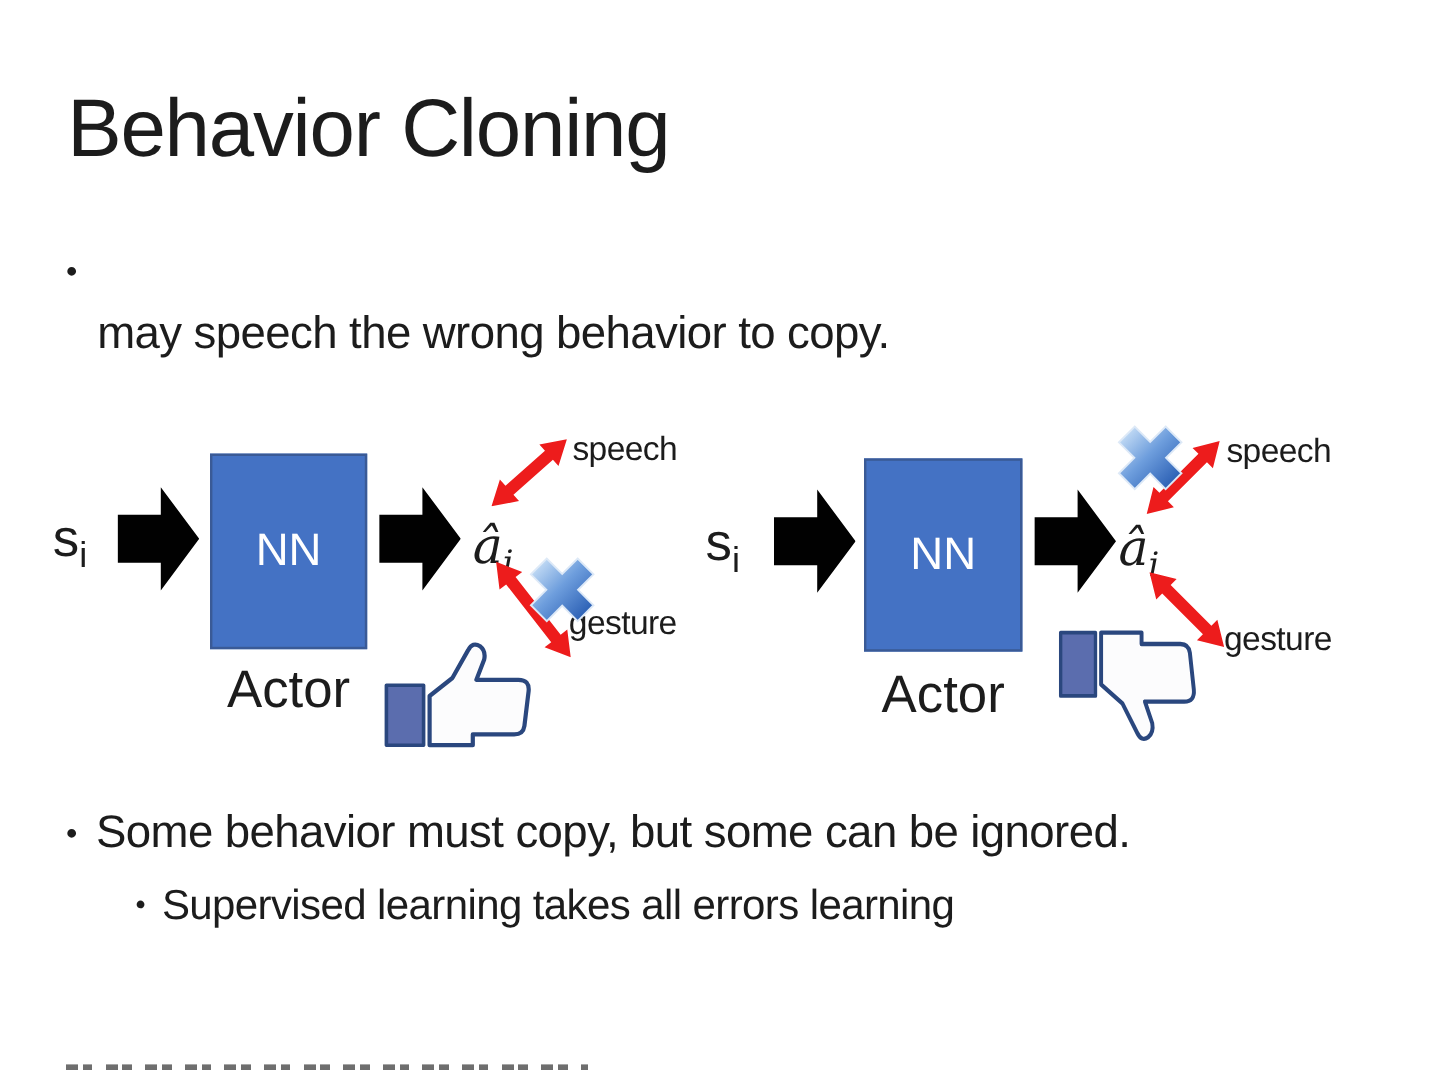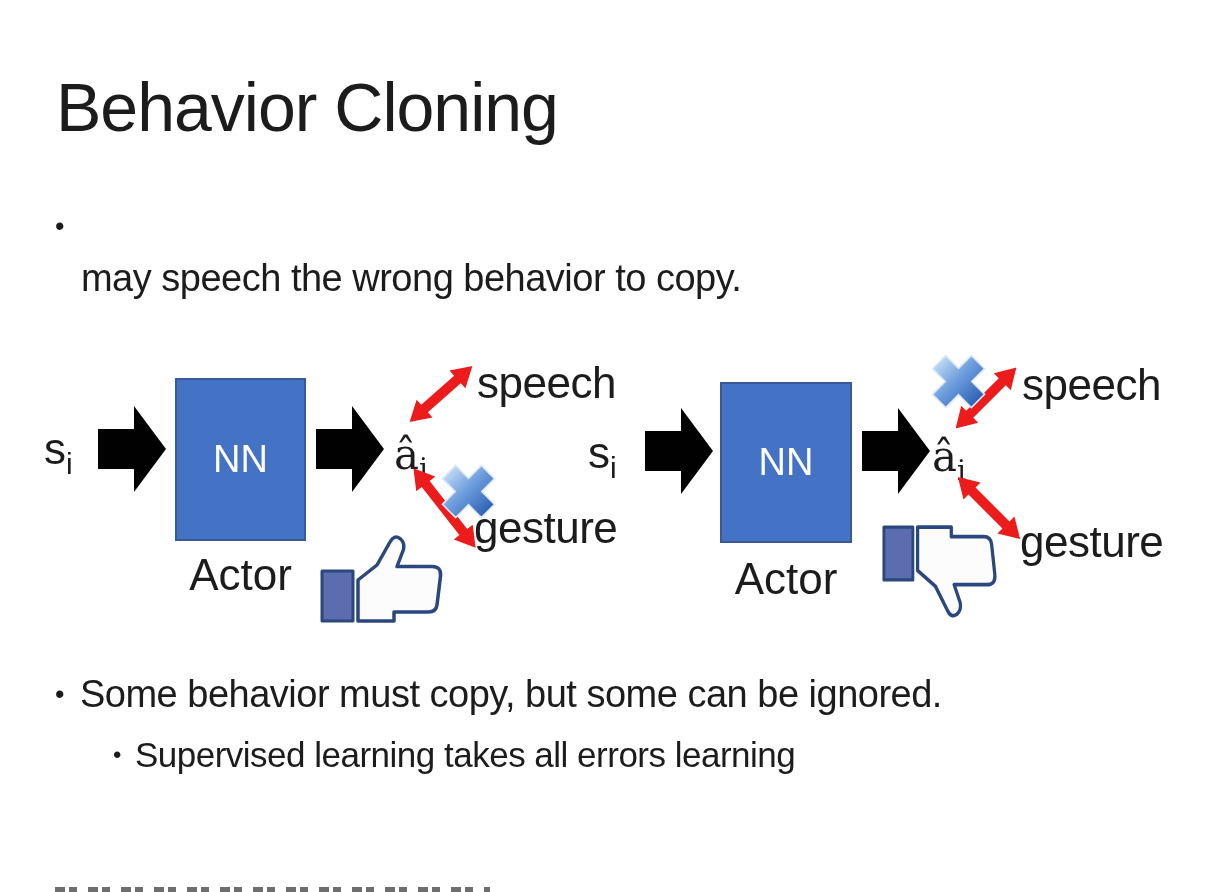--- a/index.html
+++ b/index.html
@@ -27,25 +27,25 @@
   }
   .nn-box-left{left:175px;top:378px;width:131px;height:163px;}
   .nn-box-right{left:720px;top:382px;width:132px;height:161px;}
   .actor-label{font-size:44px;text-align:center;}
   .actor-left{left:175px;top:550px;width:131px;}
   .actor-right{left:720px;top:554px;width:132px;}
   .state-label{font-size:44px;}
   .state-label sub{font-size:30px;line-height:0;}
   .si-left{left:44px;top:424px;}
   .si-right{left:588px;top:428px;}
-  .ahat-label{font-family:"DejaVu Serif",serif;font-size:42px;}
+  .ahat-label{font-family:"DejaVu Serif",serif;font-style:italic;font-size:42px;}
   .ahat-label sub{font-size:28px;line-height:0;}
   .ahat-left{left:394px;top:430px;}
   .ahat-right{left:932px;top:432px;}
-  .action-label{font-size:44px;letter-spacing:-0.5px;}
+  .action-label{font-size:28px;letter-spacing:-0.5px;}
   .speech-left{left:477px;top:358px;}
   .gesture-left{left:474px;top:503px;}
   .speech-right{left:1022px;top:360px;}
   .gesture-right{left:1020px;top:517px;}
   .black-arrow polygon{fill:var(--black-arrow,#010101);}
   .red-arrow polygon{fill:var(--red-arrow,#ed1c1c);}
   .red-arrow{transform-origin:center center;}
   .cross-icon path{stroke:var(--cross-stroke,#dde9f7);stroke-width:1.6;}
   .thumb-hand{fill:var(--thumb-fill,#fcfcfd);stroke:var(--thumb-outline,#2a477e);stroke-width:3.5;stroke-linejoin:round;}
   .thumb-cuff{fill:var(--thumb-cuff,#5b6dae);stroke:var(--thumb-outline,#2a477e);stroke-width:3;stroke-linejoin:round;}

